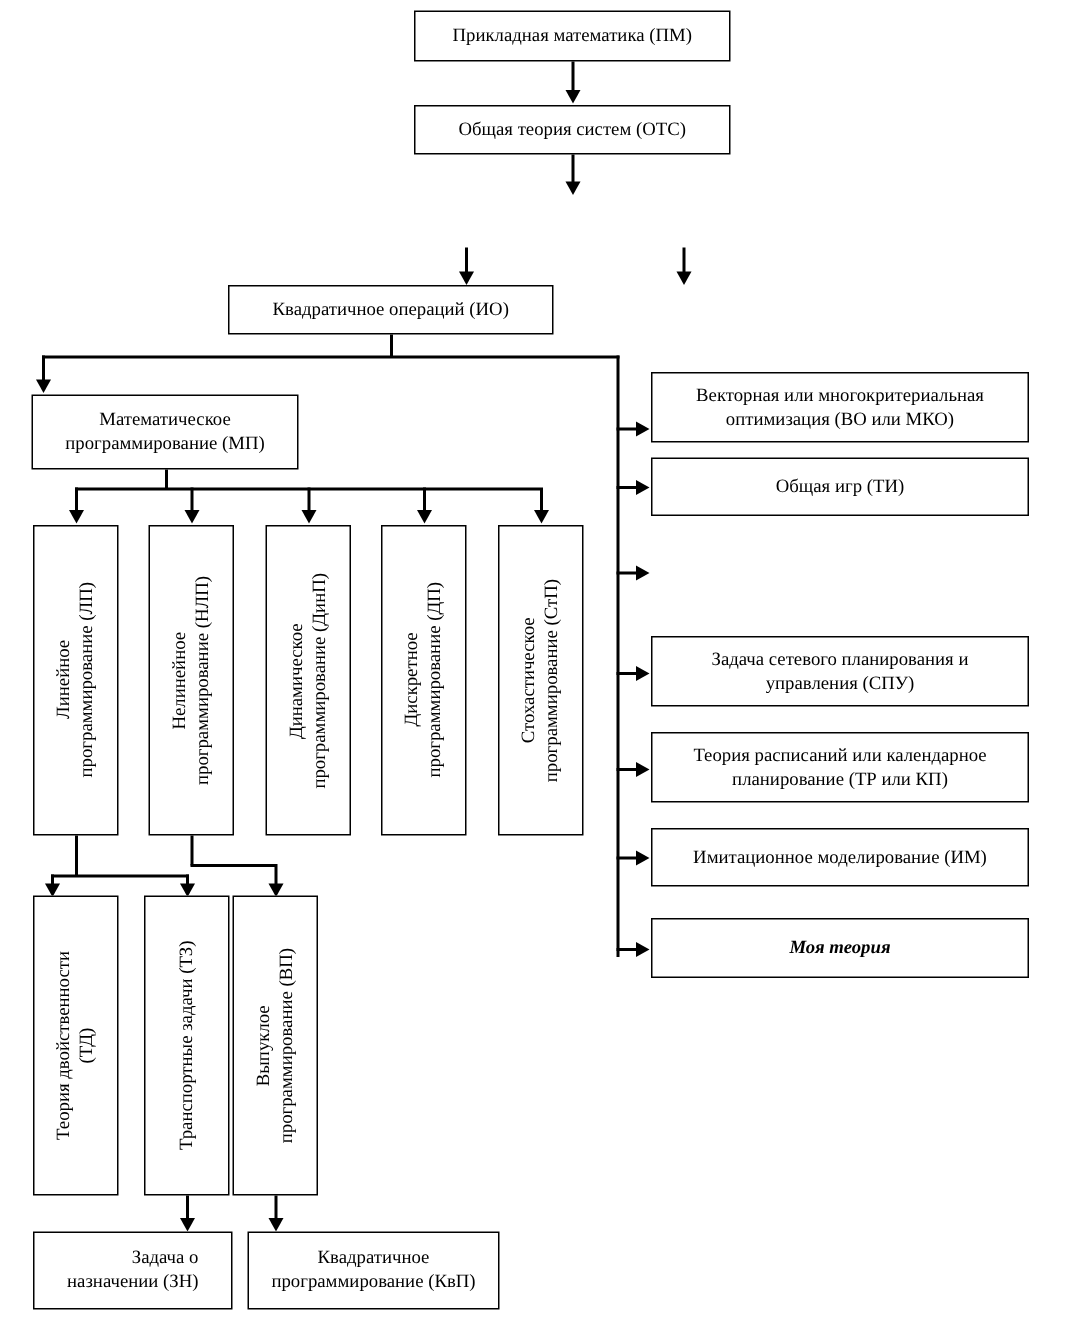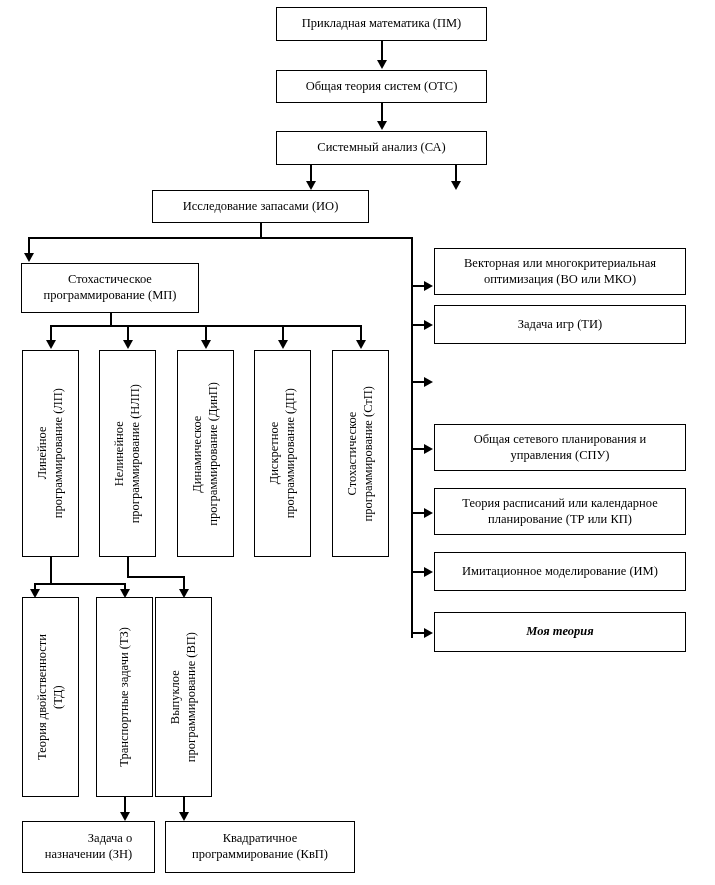--- a/index.html
+++ b/index.html
@@ -82,45 +82,42 @@
   <div class="vline" style="left:381px; top:41px; height:20px;"></div>
   <div class="arrow-down" style="left:377px; top:60px;"></div>
 
   <div class="node" style="left:276px; top:70px; width:211px; height:33px;">
     <span class="htext">Общая теория систем (ОТС)</span>
   </div>
 
   <div class="vline" style="left:381px; top:103px; height:19px;"></div>
   <div class="arrow-down" style="left:377px; top:121px;"></div>
 
-  <div class="node" style="left:276px; top:131px; width:211px; height:34px;">
-    <span class="htext">Системный анализ (СА)</span>
-  </div>
 
   <div class="vline" style="left:310px; top:165px; height:17px;"></div>
   <div class="arrow-down" style="left:306px; top:181px;"></div>
 
   <div class="vline" style="left:455px; top:165px; height:17px;"></div>
   <div class="arrow-down" style="left:451px; top:181px;"></div>
 
   <div class="node" style="left:152px; top:190px; width:217px; height:33px;">
-    <span class="htext">Исследование запасами (ИО)</span>
+    <span class="htext">Квадратичное операций (ИО)</span>
   </div>
 
 
   <div class="vline" style="left:260px; top:223px; height:15px;"></div>
   <div class="hline" style="left:28px; top:237px; width:385px;"></div>
 
   <div class="vline" style="left:28px; top:237px; height:17px;"></div>
   <div class="arrow-down" style="left:24px; top:253px;"></div>
 
   <div class="vline" style="left:411px; top:237px; height:401px;"></div>
 
   <div class="node" style="left:21px; top:263px; width:178px; height:50px;">
-    <span class="htext">Стохастическое
+    <span class="htext">Математическое
 программирование (МП)</span>
   </div>
 
   <div class="vline" style="left:110px; top:313px; height:13px;"></div>
   <div class="hline" style="left:50px; top:325px; width:310px;"></div>
 
   <div class="vline" style="left:50px; top:325px; height:16px;"></div>
   <div class="arrow-down" style="left:46px; top:340px;"></div>
 
   <div class="vline" style="left:127px; top:325px; height:16px;"></div>
@@ -190,45 +187,45 @@
   <div class="arrow-down" style="left:120px; top:812px;"></div>
 
   <div class="vline" style="left:183px; top:797px; height:17px;"></div>
   <div class="arrow-down" style="left:179px; top:812px;"></div>
 
   <div class="node" style="left:22px; top:821px; width:133px; height:52px;text-align:right;">
     <span class="htext">Задача о
 назначении (ЗН)</span>
   </div>
 
-  <div class="node" style="left:165px; top:821px; width:190px; height:52px;">
+  <div class="node" style="left:165px; top:821px; width:168px; height:52px;">
     <span class="htext">Квадратичное
 программирование (КвП)</span>
   </div>
 
   <div class="hline" style="left:411px; top:285px; width:14px;"></div>
   <div class="arrow-right" style="left:424px; top:281px;"></div>
   <div class="node" style="left:434px; top:248px; width:252px; height:47px;align-items:center;">
     <span class="htext">Векторная или многокритериальная
 оптимизация (ВО или МКО)</span>
   </div>
 
   <div class="hline" style="left:411px; top:324px; width:14px;"></div>
   <div class="arrow-right" style="left:424px; top:320px;"></div>
   <div class="node" style="left:434px; top:305px; width:252px; height:39px;">
-    <span class="htext">Задача игр (ТИ)</span>
+    <span class="htext">Общая игр (ТИ)</span>
   </div>
 
   <div class="hline" style="left:411px; top:381px; width:14px;"></div>
   <div class="arrow-right" style="left:424px; top:377px;"></div>
 
   <div class="hline" style="left:411px; top:448px; width:14px;"></div>
   <div class="arrow-right" style="left:424px; top:444px;"></div>
   <div class="node" style="left:434px; top:424px; width:252px; height:47px;">
-    <span class="htext">Общая сетевого планирования и
+    <span class="htext">Задача сетевого планирования и
 управления (СПУ)</span>
   </div>
 
   <div class="hline" style="left:411px; top:512px; width:14px;"></div>
   <div class="arrow-right" style="left:424px; top:508px;"></div>
   <div class="node" style="left:434px; top:488px; width:252px; height:47px;">
     <span class="htext">Теория расписаний или календарное
 планирование (ТР или КП)</span>
   </div>
 

